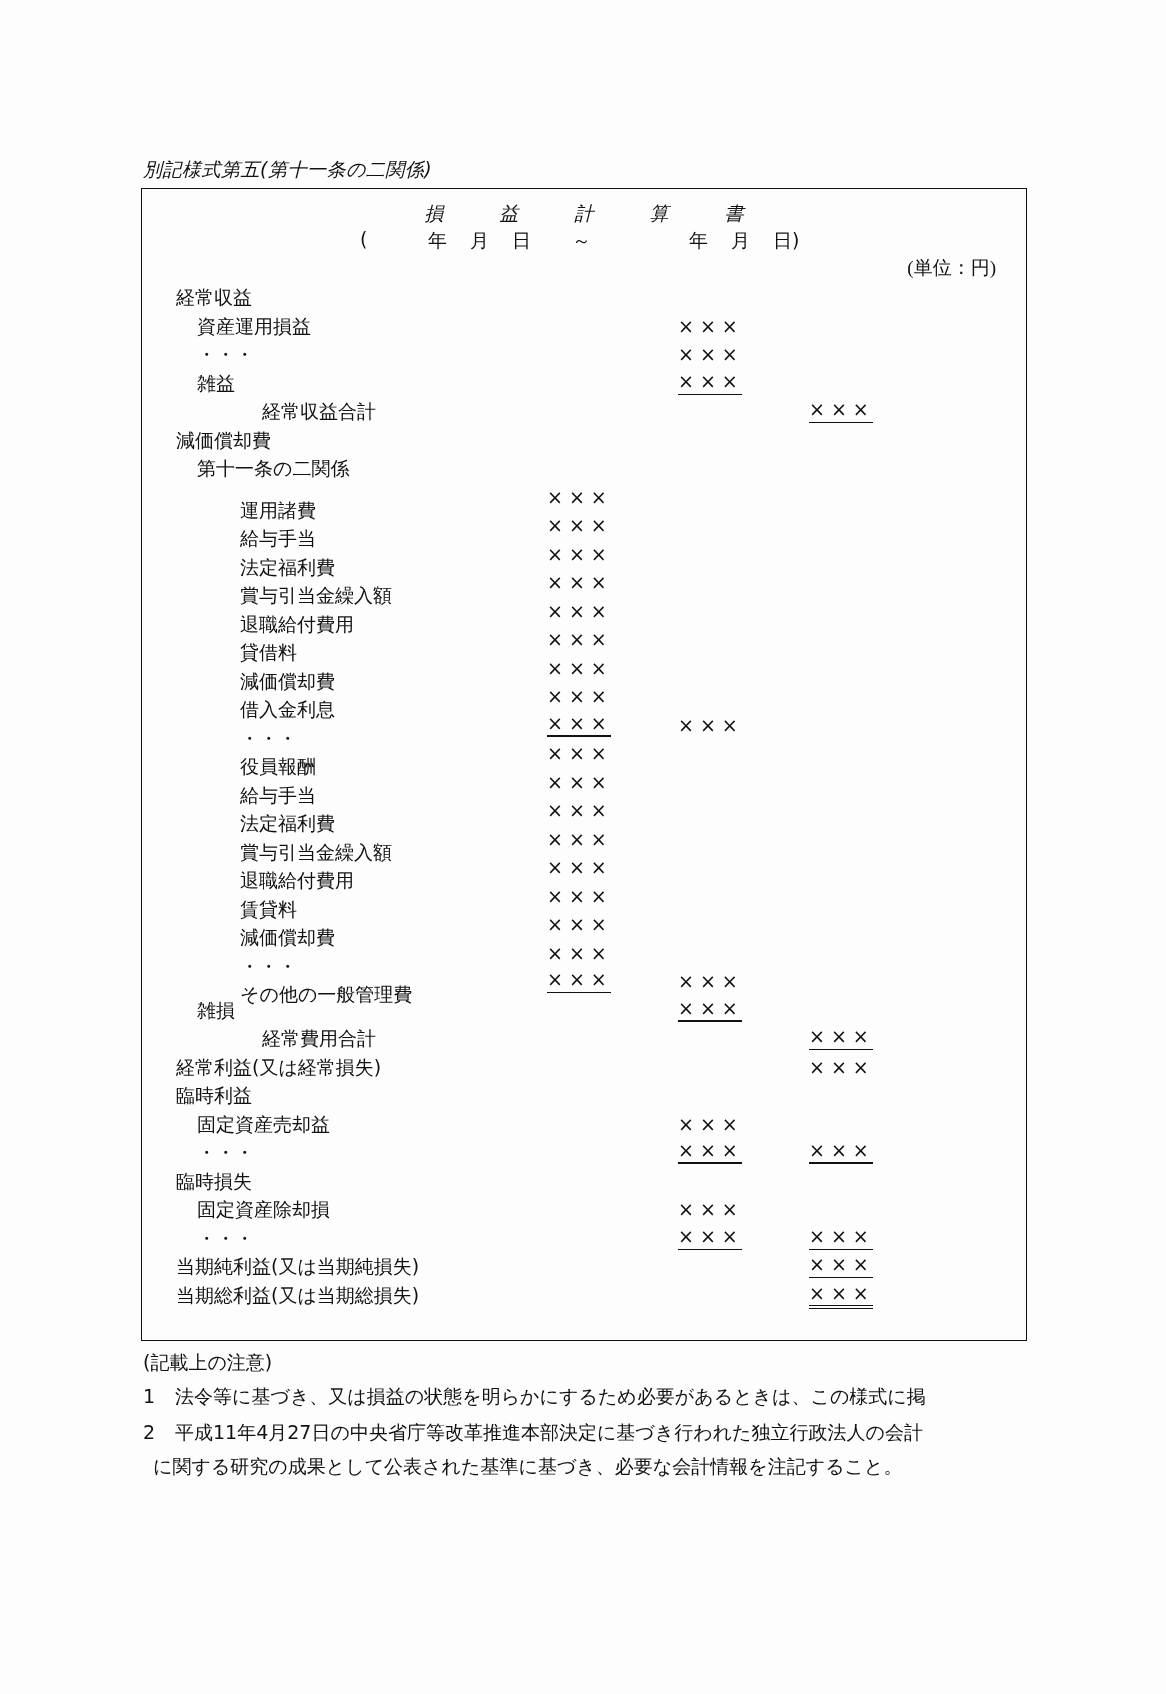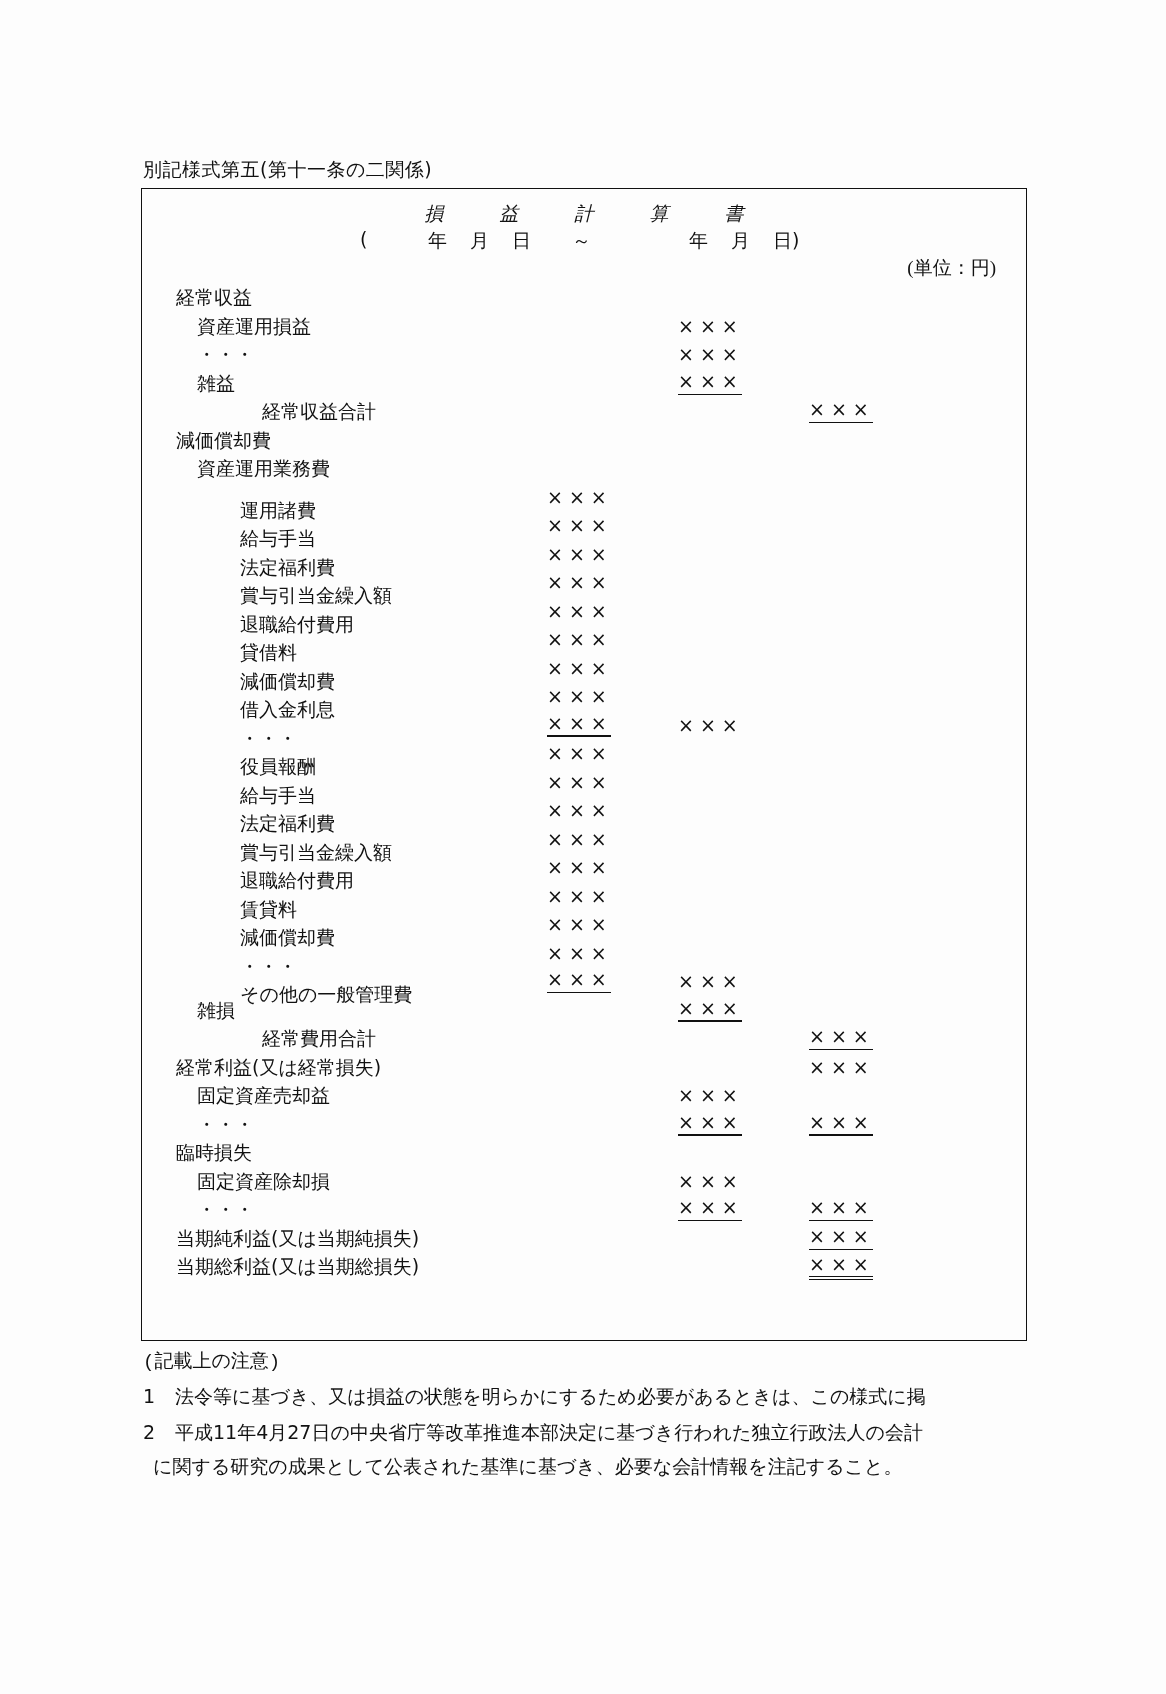--- a/index.html
+++ b/index.html
@@ -1,35 +1,35 @@
 <!DOCTYPE html>
 <html><head>
 <meta charset="utf-8">
 <style>
   html, body { margin:0; padding:0; background:#fdfdfd; }
   body { width:1166px; height:1694px; position:relative; overflow:hidden;
          font-family:"DejaVu Sans", "Liberation Sans", sans-serif; color:#111; }
-  .form-label { position:absolute; left:143px; top:157px; font-size:19px; letter-spacing:0.5px; }
+  .form-label { position:absolute; left:143px; top:157px; font-size:19px; letter-spacing:0.5px;font-style:italic; }
   .frame { position:absolute; left:141px; top:188px; width:886px; height:1153px;
            border:1.5px solid #111; box-sizing:border-box; }
   .title { position:absolute; left:0; width:100%; top:12px; text-align:center; font-size:19px;font-style:italic; }
   .title span { display:inline-block; margin:0 28px; }
   .period { position:absolute; top:39px; font-size:19px; }
   .unit { position:absolute; right:30px; top:66px; font-size:19px;font-family:Liberation Serif, serif; }
   .rows { position:absolute; left:0; top:94px; width:100%; }
   .row { position:relative; height:28.5px; font-size:19px; line-height:28.5px; white-space:nowrap; }
   .row .label { position:absolute; }
   .lv0 { left:34px; } .lv1 { left:55px; } .lv2 { left:98px;margin-top:13px; } .lv3 { left:120px; }
   .val { position:absolute; width:64px; text-align:center; letter-spacing:6px; top:0; }
   .c1 { left:405px; } .c2 { left:536px; } .c3 { left:667px; }
   .u { border-bottom:1.5px solid #111; line-height:24px; padding-bottom:1px; }
   .ub { border-bottom:2.5px solid #111; line-height:24px; }
   .dbl { border-bottom:4px double #111; line-height:24px; }
   .notes { position:absolute; left:143px; top:1347px; width:890px; font-size:19px; }
-  .note-title { line-height:30px;font-family:Liberation Mono, monospace; }
+  .note-title { line-height:30px; }
   .note { line-height:34px; margin-top:2px; }
   .note .num { display:inline-block; width:32px; }
   .note .cont { padding-left:10px; }
 </style>
 </head>
 <body>
 
 <div class="form-label">別記様式第五(第十一条の二関係)</div>
 
 <div class="frame">
@@ -64,21 +64,21 @@
         <span class="val c2 u">×××</span>
       </div>
       <div class="row">
         <span class="label lv3">経常収益合計</span>
         <span class="val c3 u">×××</span>
       </div>
       <div class="row">
         <span class="label lv0">減価償却費</span>
       </div>
       <div class="row">
-        <span class="label lv1">資産運用業務費</span>
+        <span class="label lv1">第十一条の二関係</span>
       </div>
       <div class="row">
         <span class="label lv2">運用諸費</span>
         <span class="val c1">×××</span>
       </div>
       <div class="row">
         <span class="label lv2">給与手当</span>
         <span class="val c1">×××</span>
       </div>
       <div class="row">
@@ -151,20 +151,23 @@
         <span class="label lv1">雑損</span>
         <span class="val c2 ub">×××</span>
       </div>
       <div class="row">
         <span class="label lv3">経常費用合計</span>
         <span class="val c3 u">×××</span>
       </div>
       <div class="row">
         <span class="label lv0">経常利益(又は経常損失)</span>
         <span class="val c3">×××</span>
+      </div>
+      <div class="row">
+        <span class="label lv0">臨時利益</span>
       </div>
       <div class="row">
         <span class="label lv1">固定資産売却益</span>
         <span class="val c2">×××</span>
       </div>
       <div class="row">
         <span class="label lv1">・・・</span>
         <span class="val c2 ub">×××</span>
         <span class="val c3 ub">×××</span>
       </div>

